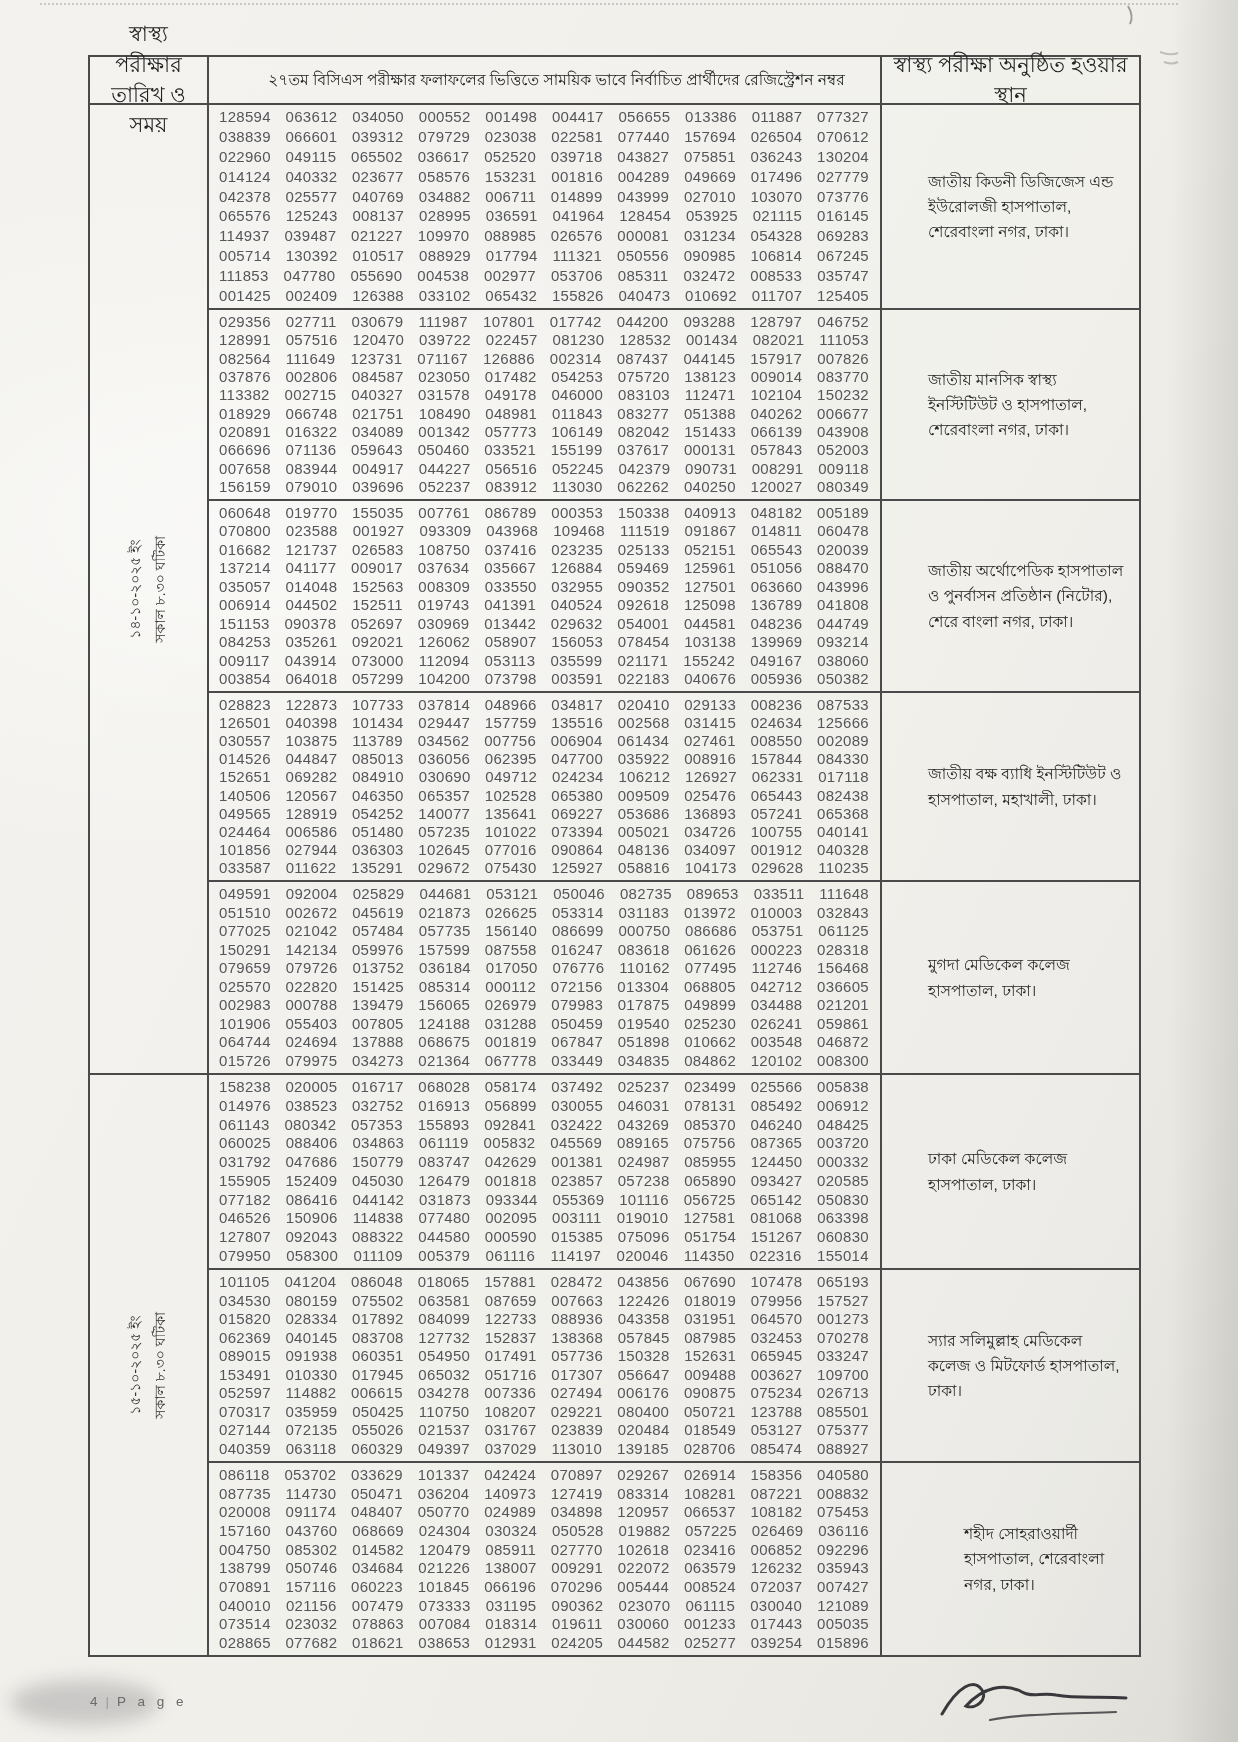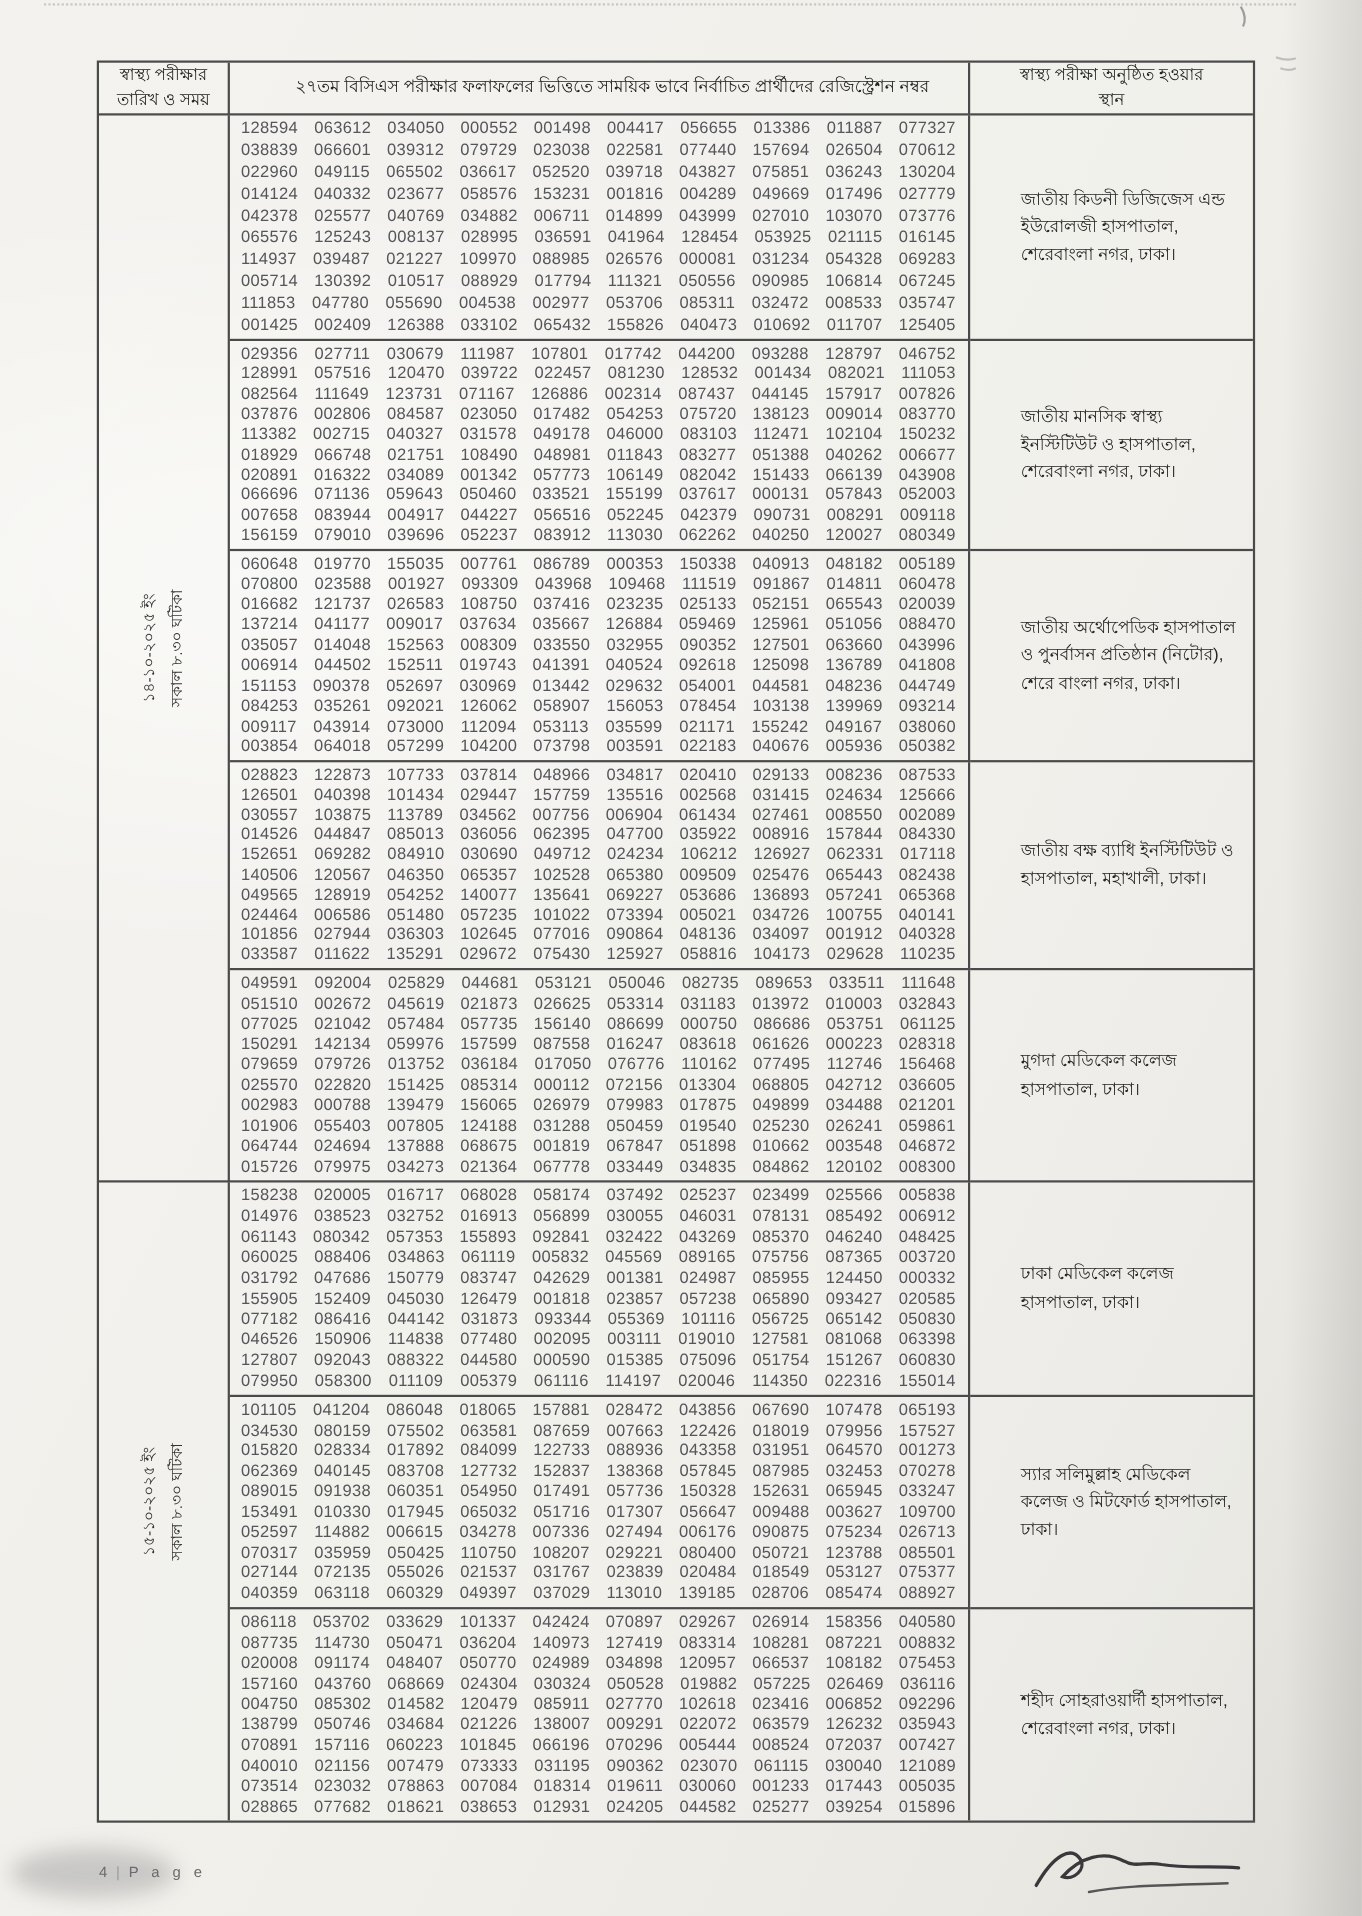--- a/index.html
+++ b/index.html
@@ -33,21 +33,21 @@
     grid-template-columns:119px 673px 257px;
     grid-template-rows:48px 205px 191px 192px 189px 193px 195px 193px 192px;
     border:2px solid var(--line);
     background:rgba(255,255,255,.12);
   }
   .cell{box-sizing:border-box;min-width:0;min-height:0;}
   .b-r{border-right:2px solid var(--line);}
   .b-b{border-bottom:2px solid var(--line);}
 
   .th{display:flex;flex-direction:column;align-items:center;justify-content:center;
-      text-align:center;font-size:15px;line-height:1.45;color:#222;padding:2px 6px;}
+      text-align:center;font-size:21px;line-height:1.45;color:#222;padding:2px 6px;}
   .th-mid{font-size:15.5px;padding-left:30px;}
 
   .date-cell{display:flex;align-items:center;justify-content:center;}
   .rot{writing-mode:vertical-rl;transform:rotate(180deg);
        font-size:14px;line-height:1.8;color:#333;text-align:center;white-space:nowrap;}
 
   .num-cell{display:flex;flex-direction:column;justify-content:space-between;
             padding:3px 1px;}
   .num-row{display:flex;justify-content:space-between;padding:0 10px 0 9px;}
   .num{font-size:15px;letter-spacing:.3px;color:var(--num);line-height:18px;}
@@ -1093,21 +1093,21 @@
           <span class="num">018621</span>
           <span class="num">038653</span>
           <span class="num">012931</span>
           <span class="num">024205</span>
           <span class="num">044582</span>
           <span class="num">025277</span>
           <span class="num">039254</span>
           <span class="num">015896</span>
         </div>
       </div>
-      <div class="cell loc-cell" style="grid-area: 9 / 3;">
+      <div class="cell loc-cell" style="grid-area: 9 / 3; padding-left: 36px;">
         <div class="loc-text">শহীদ সোহরাওয়ার্দী হাসপাতাল, শেরেবাংলা নগর, ঢাকা।</div>
       </div>
     </div>
 
   <div class="footer">
     <span>4</span>
     <span class="bar">|</span>
     <span class="pg">P a g e</span>
   </div>
 

